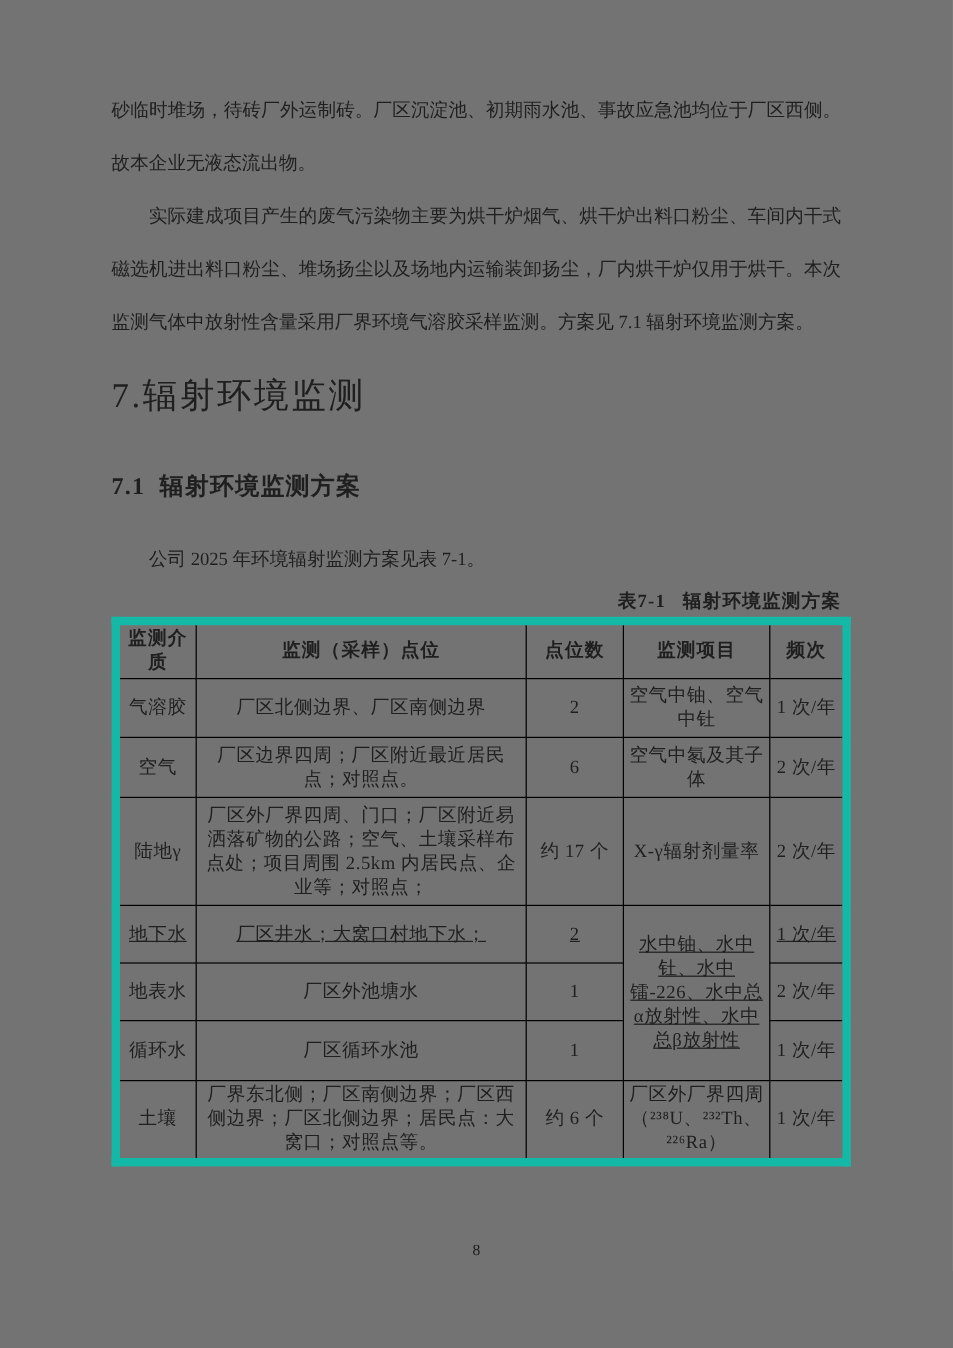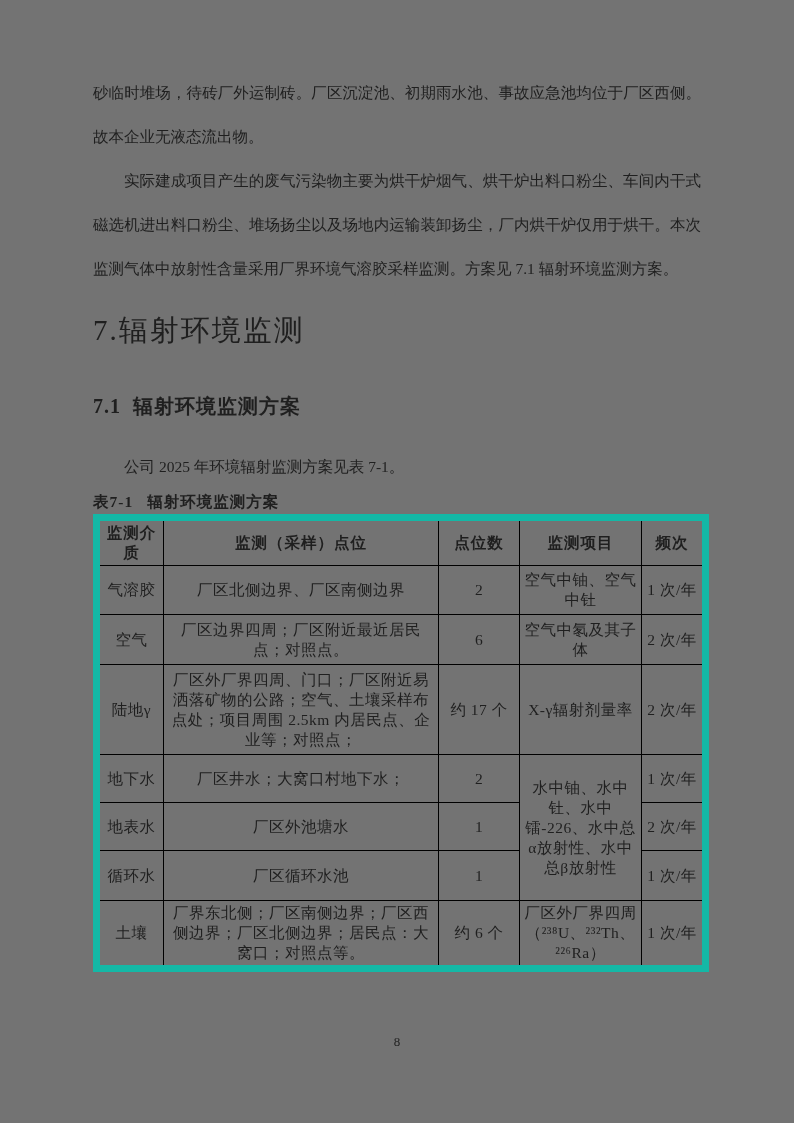--- a/index.html
+++ b/index.html
@@ -35,21 +35,21 @@
     font-weight:bold;
     letter-spacing:1px;
     word-spacing:6px;
   }
   p.intro{margin-top:25px;}
   .table-caption{
     margin-top:0;
     font-size:15.5px;
     line-height:25px;
     font-weight:bold;
-    text-align:left;
+    text-align:right;
     letter-spacing:1px;
   }
   .caption-label{margin-right:14px;}
   table.monitoring{
     border-collapse:collapse;
     table-layout:fixed;
     width:609px;
     border:7px solid #14b8a6;
     font-size:15.5px;
   }
@@ -62,21 +62,21 @@
     line-height:20px;
     letter-spacing:0.5px;
     font-weight:normal;
     word-break:break-word;
   }
   table.monitoring th{font-weight:bold;letter-spacing:1px;}
   .rh-head{height:41px;}
   .rh0{height:49px;}
   .rh1{height:50px;}
   .rh2{height:90px;}
-  .rh3{height:48px;}
+  .rh3{height:48px;text-decoration:underline;}
   .rh4{height:48px;}
   .rh5{height:50px;}
   .rh6{height:63px;}
   td.nowrap{white-space:nowrap;letter-spacing:0;}
   .page-number{
     position:absolute;
     left:0;right:0;
     top:1034px;
     text-align:center;
     font-size:13px;

